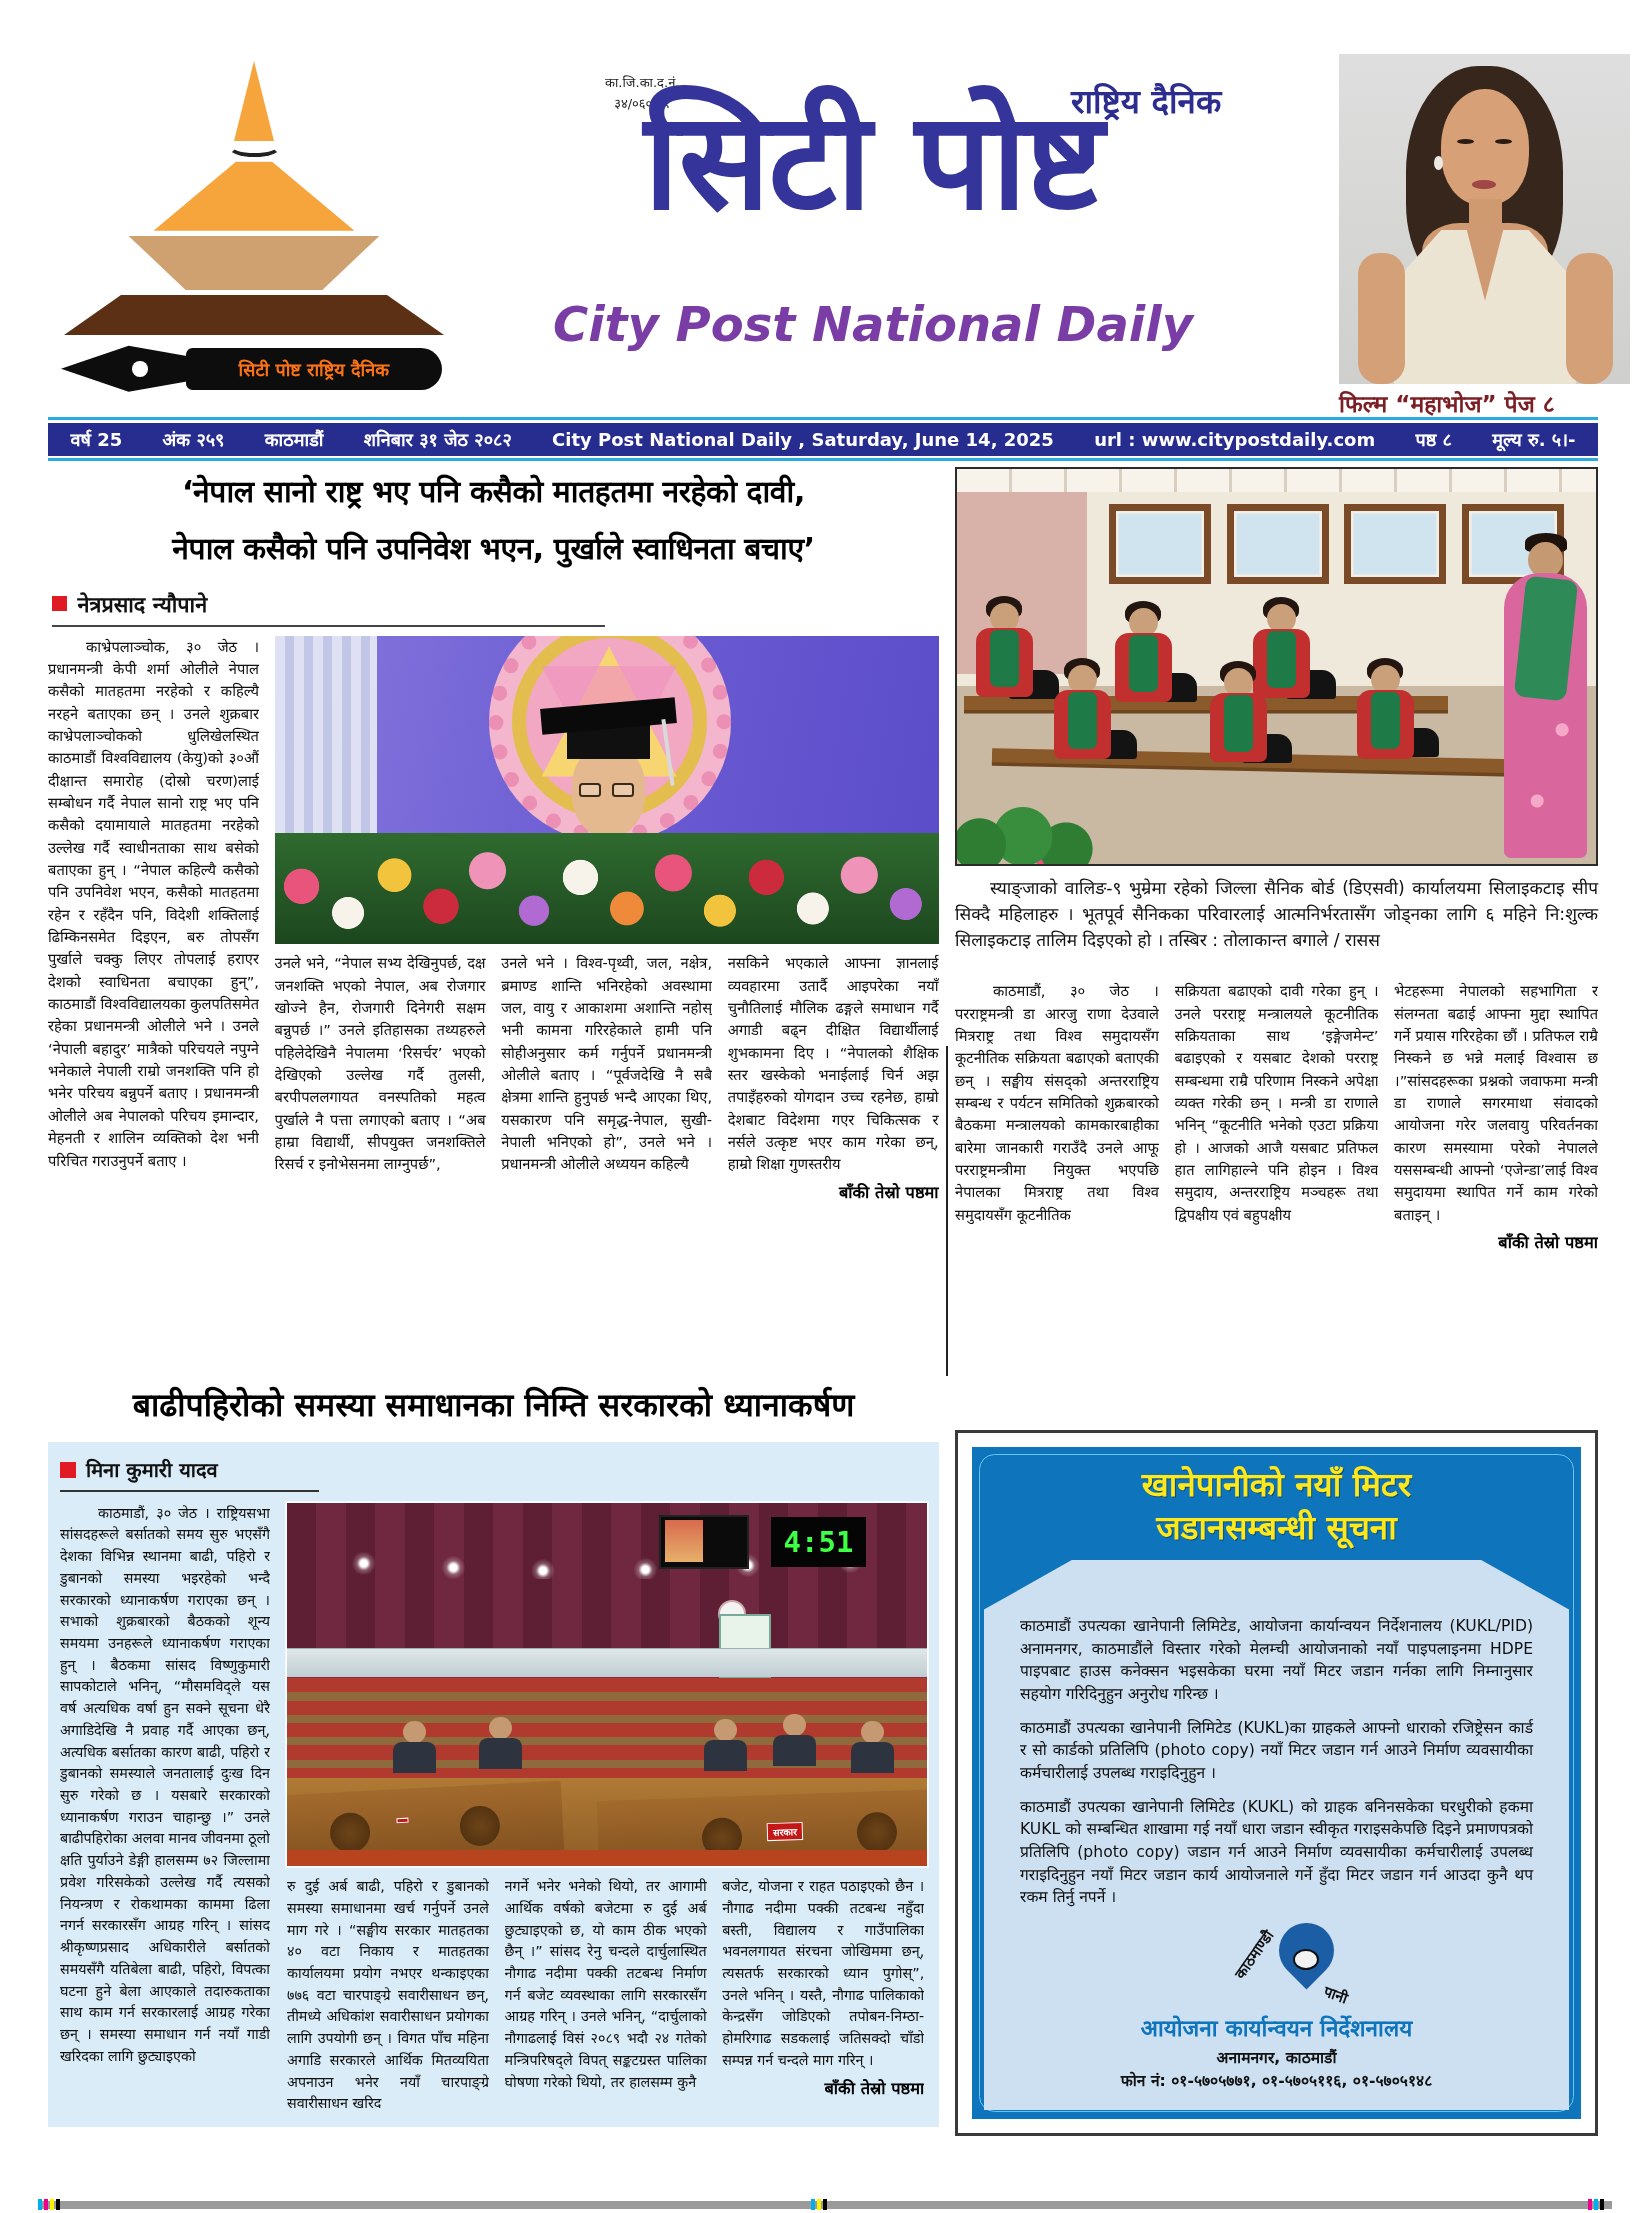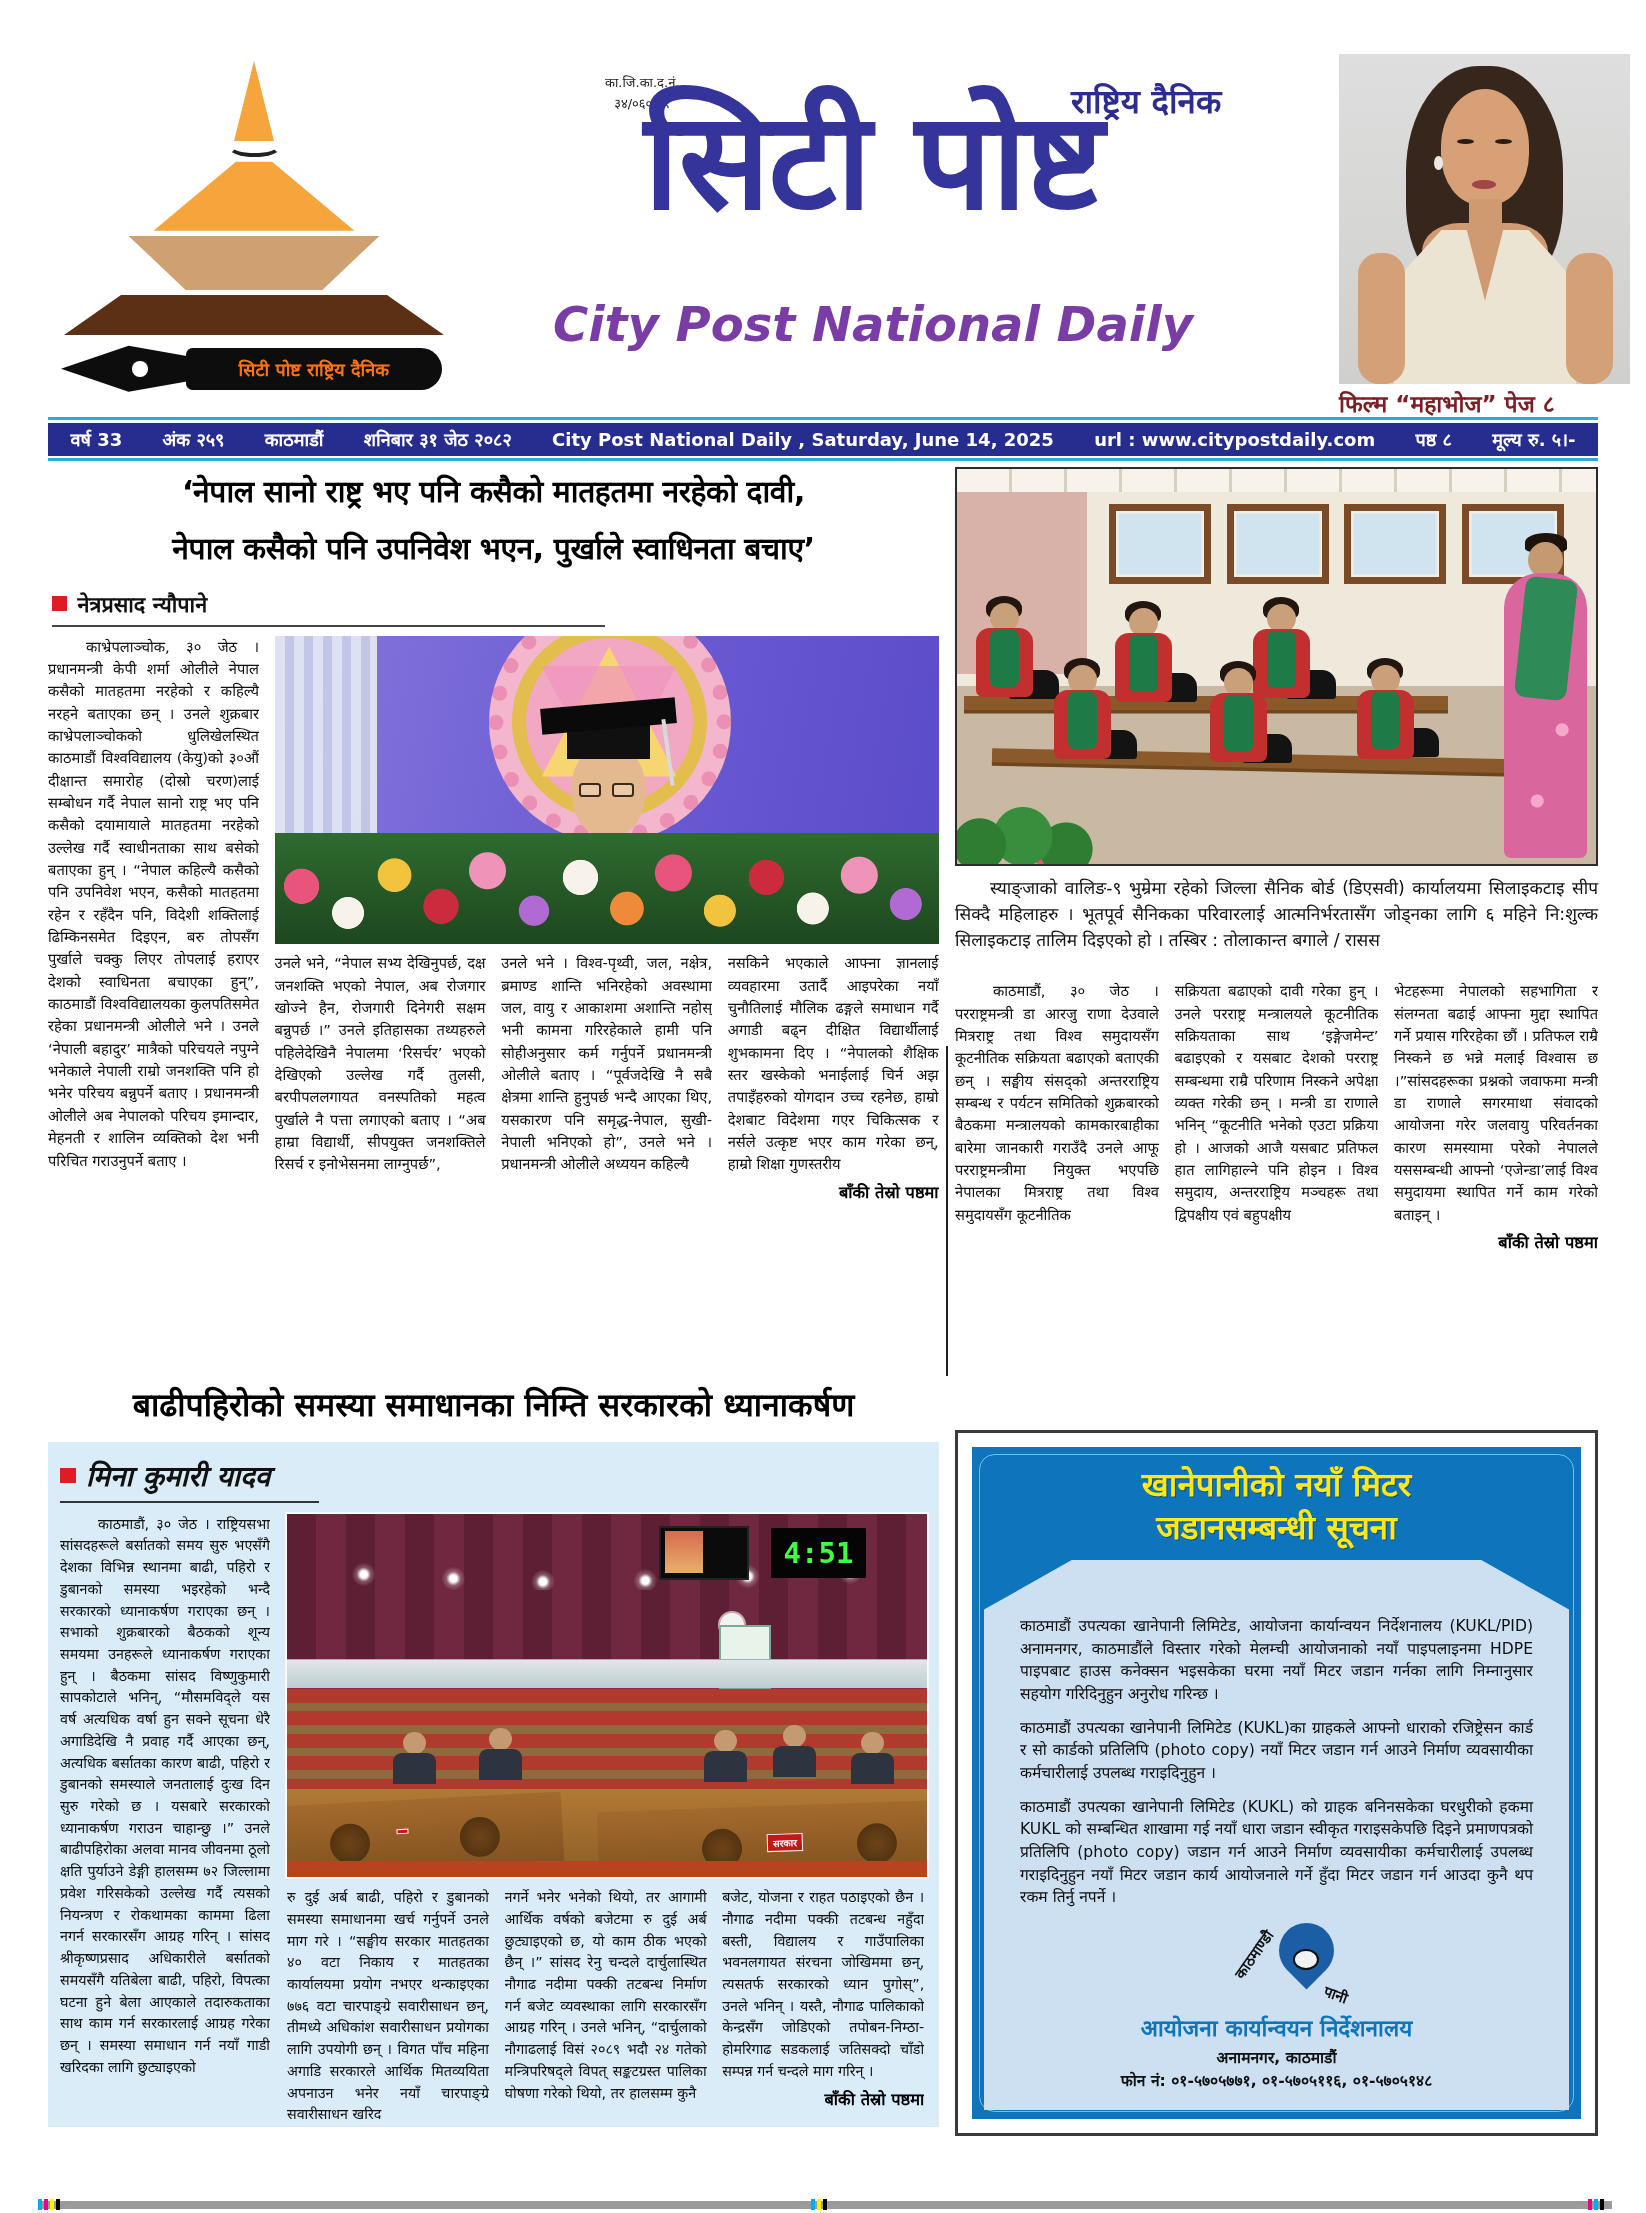--- a/index.html
+++ b/index.html
@@ -145,21 +145,21 @@
   .drop-face { position:absolute; left:273px; top:29px; width:26px; height:21px; background:#f2f2f2; border-radius:50%; border:2.6px solid #111; }
   .drop-t1 { position:absolute; left:206px; top:24px; font-size:14.7px; font-weight:bold; color:#111; transform:rotate(-55deg); }
   .drop-t2 { position:absolute; left:304px; top:64px; font-size:14.7px; font-weight:bold; color:#111; transform:rotate(20deg); }
   .ad-org { text-align:center; font-size:22.5px; font-weight:bold; color:#0e74bb; line-height:1.35; }
   .ad-contact { text-align:center; font-size:15.6px; line-height:1.5; color:#111; font-weight:bold; margin-top:3.5px; }
 
   
   .story3 { position:absolute; left:48px; top:1382px; width:891px; height:754px; }
   .hl3 { font-size:32px; white-space:nowrap; }
   .panel { margin-top:17.3px; background:#d9ecf8; height:685px; padding:14px 12px; }
-  .story3 .byline { width:259px; border-bottom:2.2px solid #333; font-size:28px;font-style:italic; }
+  .story3 .byline { width:259px; border-bottom:2.2px solid #333; font-size:20px; }
   .panel .row { display:flex; gap:17px; margin-top:10.4px; }
   .panel .col { width:211px; height:605px; font-size:14.3px; }
   .s3-right { width:640px; }
   .s3-right .cols { margin-top:10.4px; }
   .s3-right .col { width:202px; height:232px; }
 
   
   .photo-parl { position:relative; width:640px; height:363px; overflow:hidden; background:#8c2c4a; box-shadow:0 0 0 1.7px #fff; }
   .pw-wall { position:absolute; top:0; left:0; width:100%; height:145px; background:repeating-linear-gradient(90deg,#5e1f35 0 29px,#6f2840 29px 59px); }
   .pw-lights { position:absolute; top:24px; left:0; width:100%; height:52px;
@@ -247,21 +247,21 @@
     <div class="a-neck"></div>
     <div class="a-chest"></div>
     <div class="a-top"></div>
     <div class="a-arm ar1"></div>
     <div class="a-arm ar2"></div>
   </div>
   <div class="film-cap">फिल्म “महाभोज” पेज  ८</div>
 
   <div class="datebar-wrap">
     <div class="datebar">
-      <span>वर्ष 33</span>
+      <span>वर्ष 25</span>
       <span>अंक २५९</span>
       <span>काठमाडौं</span>
       <span>शनिबार ३१ जेठ २०८२</span>
       <span>City Post National Daily , Saturday,  June  14,   2025</span>
       <span>url : www.citypostdaily.com</span>
       <span>पष्ठ ८</span>
       <span>मूल्य रु. ५।-</span>
     </div>
   </div>
 

